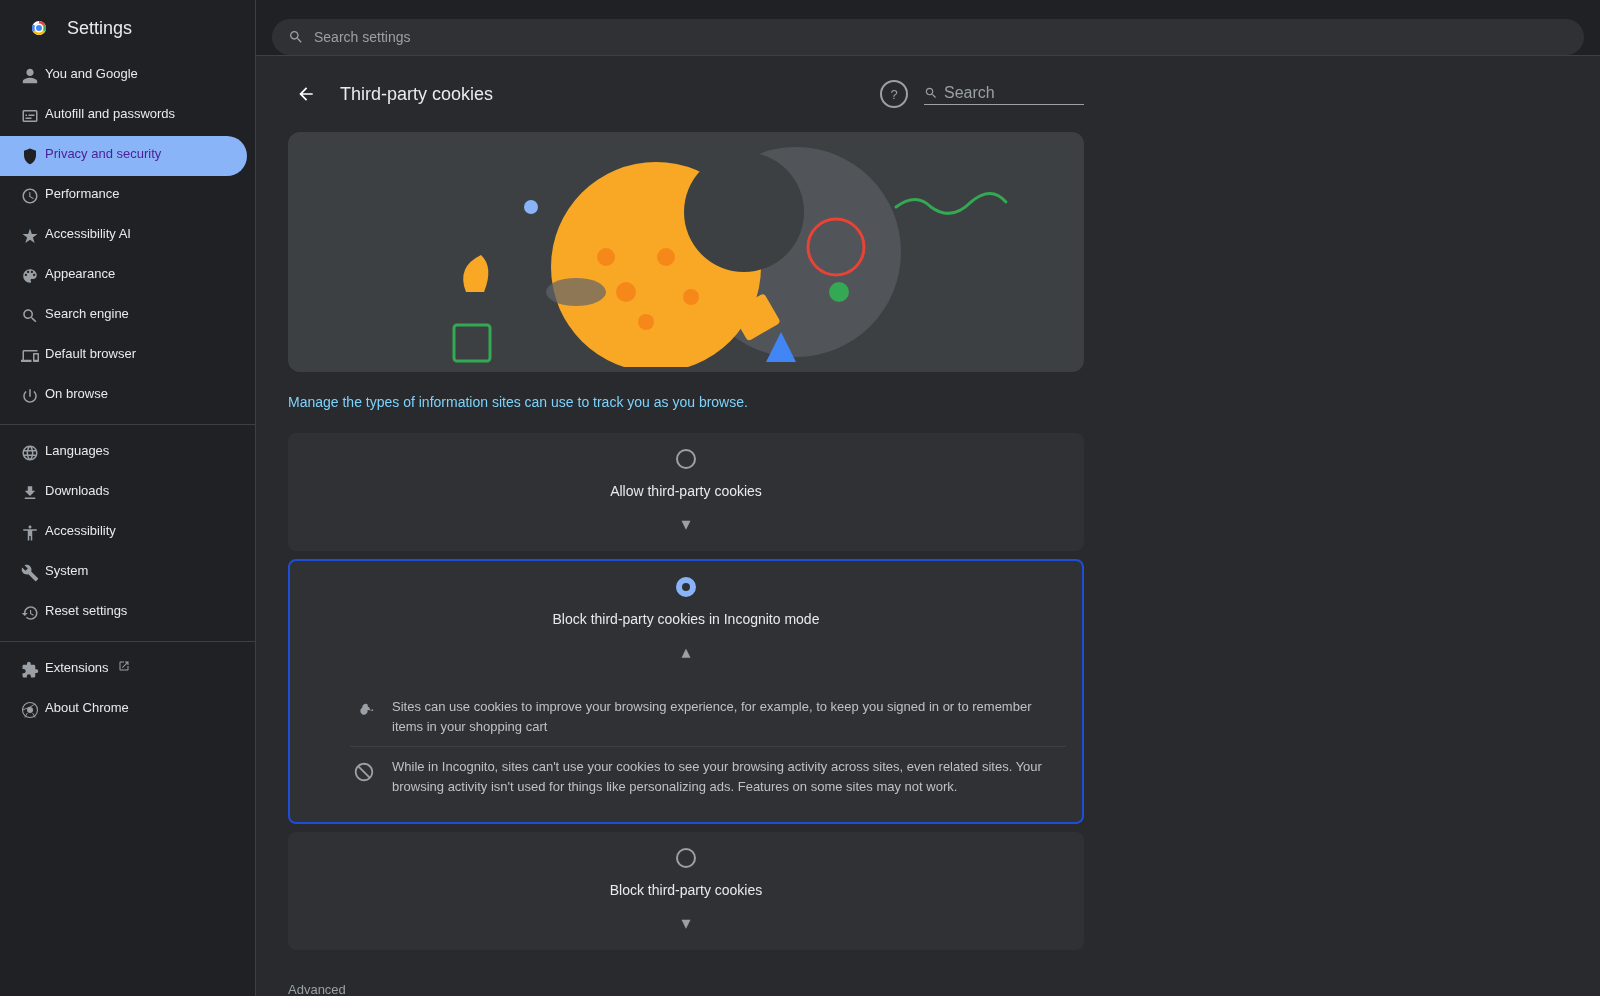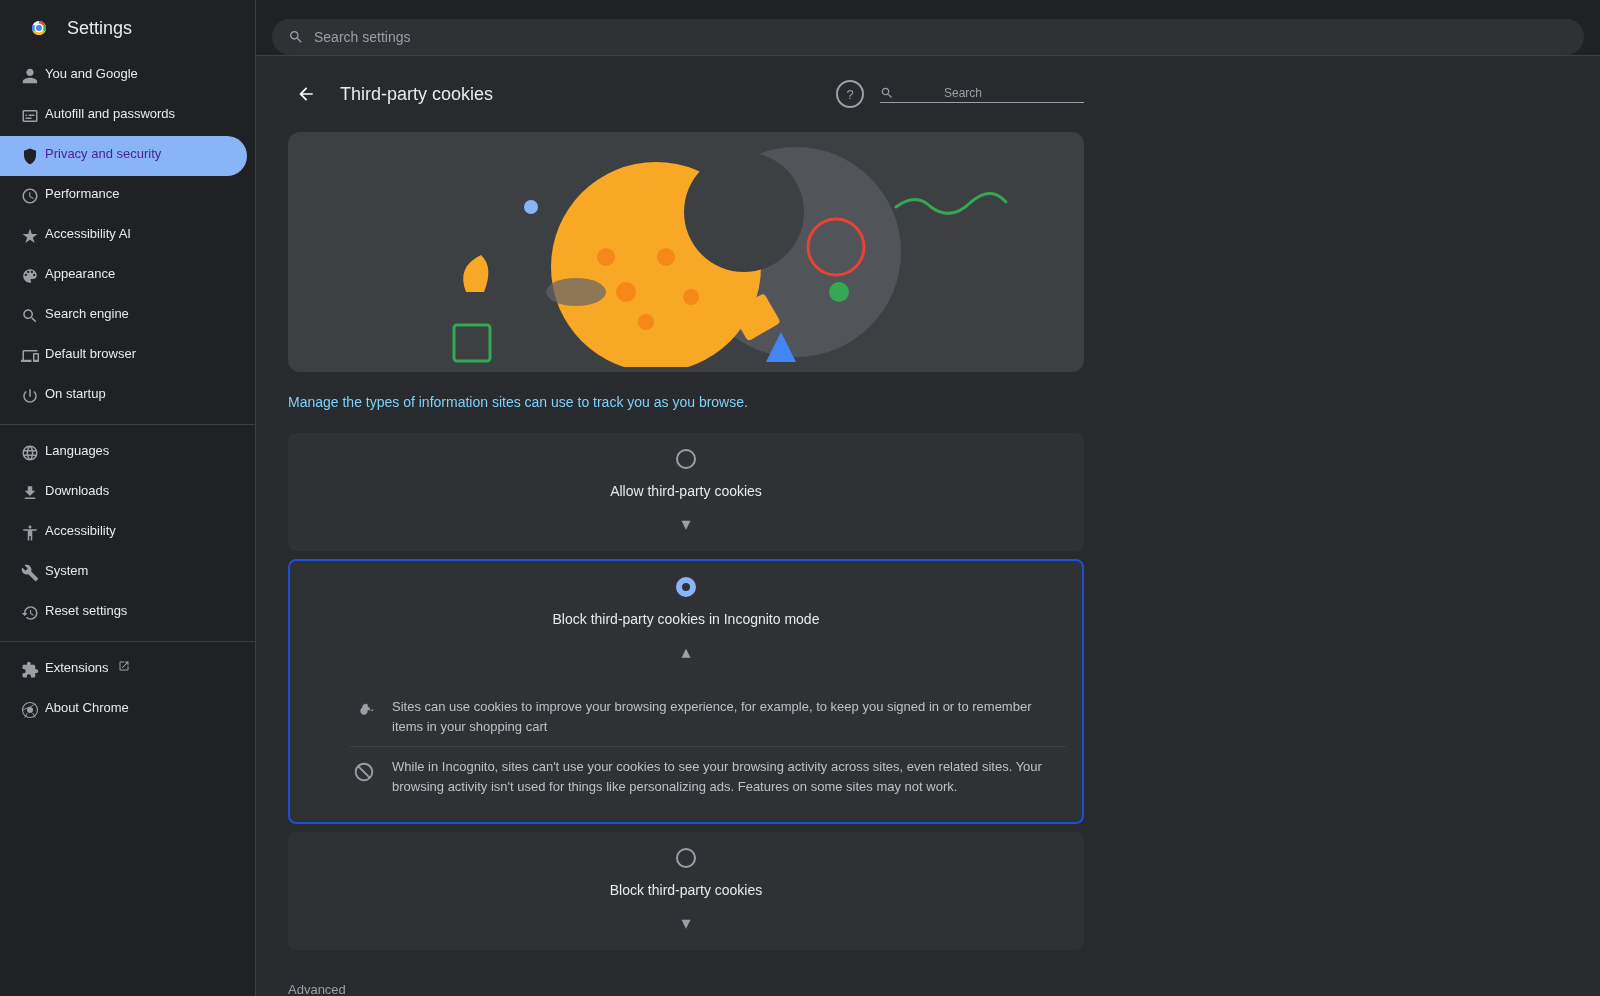--- a/index.html
+++ b/index.html
@@ -180,23 +180,22 @@
       align-items: center;
       border-bottom: 1px solid #9aa0a6;
       padding-bottom: 2px;
       gap: 6px;
     }
     .header-search input {
       background: none;
       border: none;
       outline: none;
       color: #14b8a6;
-      font-size: 12px;
+      font-size: 16px;
       width: 140px;
-      margin-left: 44px;
     }
     .header-search input::placeholder {
       color: #9aa0a6;
     }
     
     .cookie-illustration {
       background: #3c4043;
       border-radius: 12px;
       height: 240px;
       margin-bottom: 20px;
@@ -395,21 +394,21 @@
     </span>
     <span>Default browser</span>
   </div>
 
   <div class="nav-item">
     <span class="nav-icon">
       <svg width="18" height="18" viewBox="0 0 24 24" fill="currentColor">
           <path d="M13 3h-2v10h2V3zm4.83 2.17l-1.42 1.42C17.99 7.86 19 9.81 19 12c0 3.87-3.13 7-7 7s-7-3.13-7-7c0-2.19 1.01-4.14 2.58-5.42L6.17 5.17C4.23 6.82 3 9.26 3 12c0 4.97 4.03 9 9 9s9-4.03 9-9c0-2.74-1.23-5.18-3.17-6.83z"></path>
         </svg>
     </span>
-    <span>On startup</span>
+    <span>On browse</span>
   </div>
 
   <hr class="nav-divider">
 
   <div class="nav-item">
     <span class="nav-icon">
       <svg width="18" height="18" viewBox="0 0 24 24" fill="currentColor">
           <path d="M11.99 2C6.47 2 2 6.48 2 12s4.47 10 9.99 10C17.52 22 22 17.52 22 12S17.52 2 11.99 2zm6.93 6h-2.95c-.32-1.25-.78-2.45-1.38-3.56 1.84.63 3.37 1.91 4.33 3.56zM12 4.04c.83 1.2 1.48 2.53 1.91 3.96h-3.82c.43-1.43 1.08-2.76 1.91-3.96zM4.26 14C4.1 13.36 4 12.69 4 12s.1-1.36.26-2h3.38c-.08.66-.14 1.32-.14 2 0 .68.06 1.34.14 2H4.26zm.82 2h2.95c.32 1.25.78 2.45 1.38 3.56-1.84-.63-3.37-1.9-4.33-3.56zm2.95-8H5.08c.96-1.66 2.49-2.93 4.33-3.56C8.81 5.55 8.35 6.75 8.03 8zM12 19.96c-.83-1.2-1.48-2.53-1.91-3.96h3.82c-.43 1.43-1.08 2.76-1.91 3.96zM14.34 14H9.66c-.09-.66-.16-1.32-.16-2 0-.68.07-1.35.16-2h4.68c.09.65.16 1.32.16 2 0 .68-.07 1.34-.16 2zm.25 5.56c.6-1.11 1.06-2.31 1.38-3.56h2.95c-.96 1.65-2.49 2.93-4.33 3.56zM16.36 14c.08-.66.14-1.32.14-2 0-.68-.06-1.34-.14-2h3.38c.16.64.26 1.31.26 2s-.1 1.36-.26 2h-3.38z"></path>
         </svg>
     </span>

